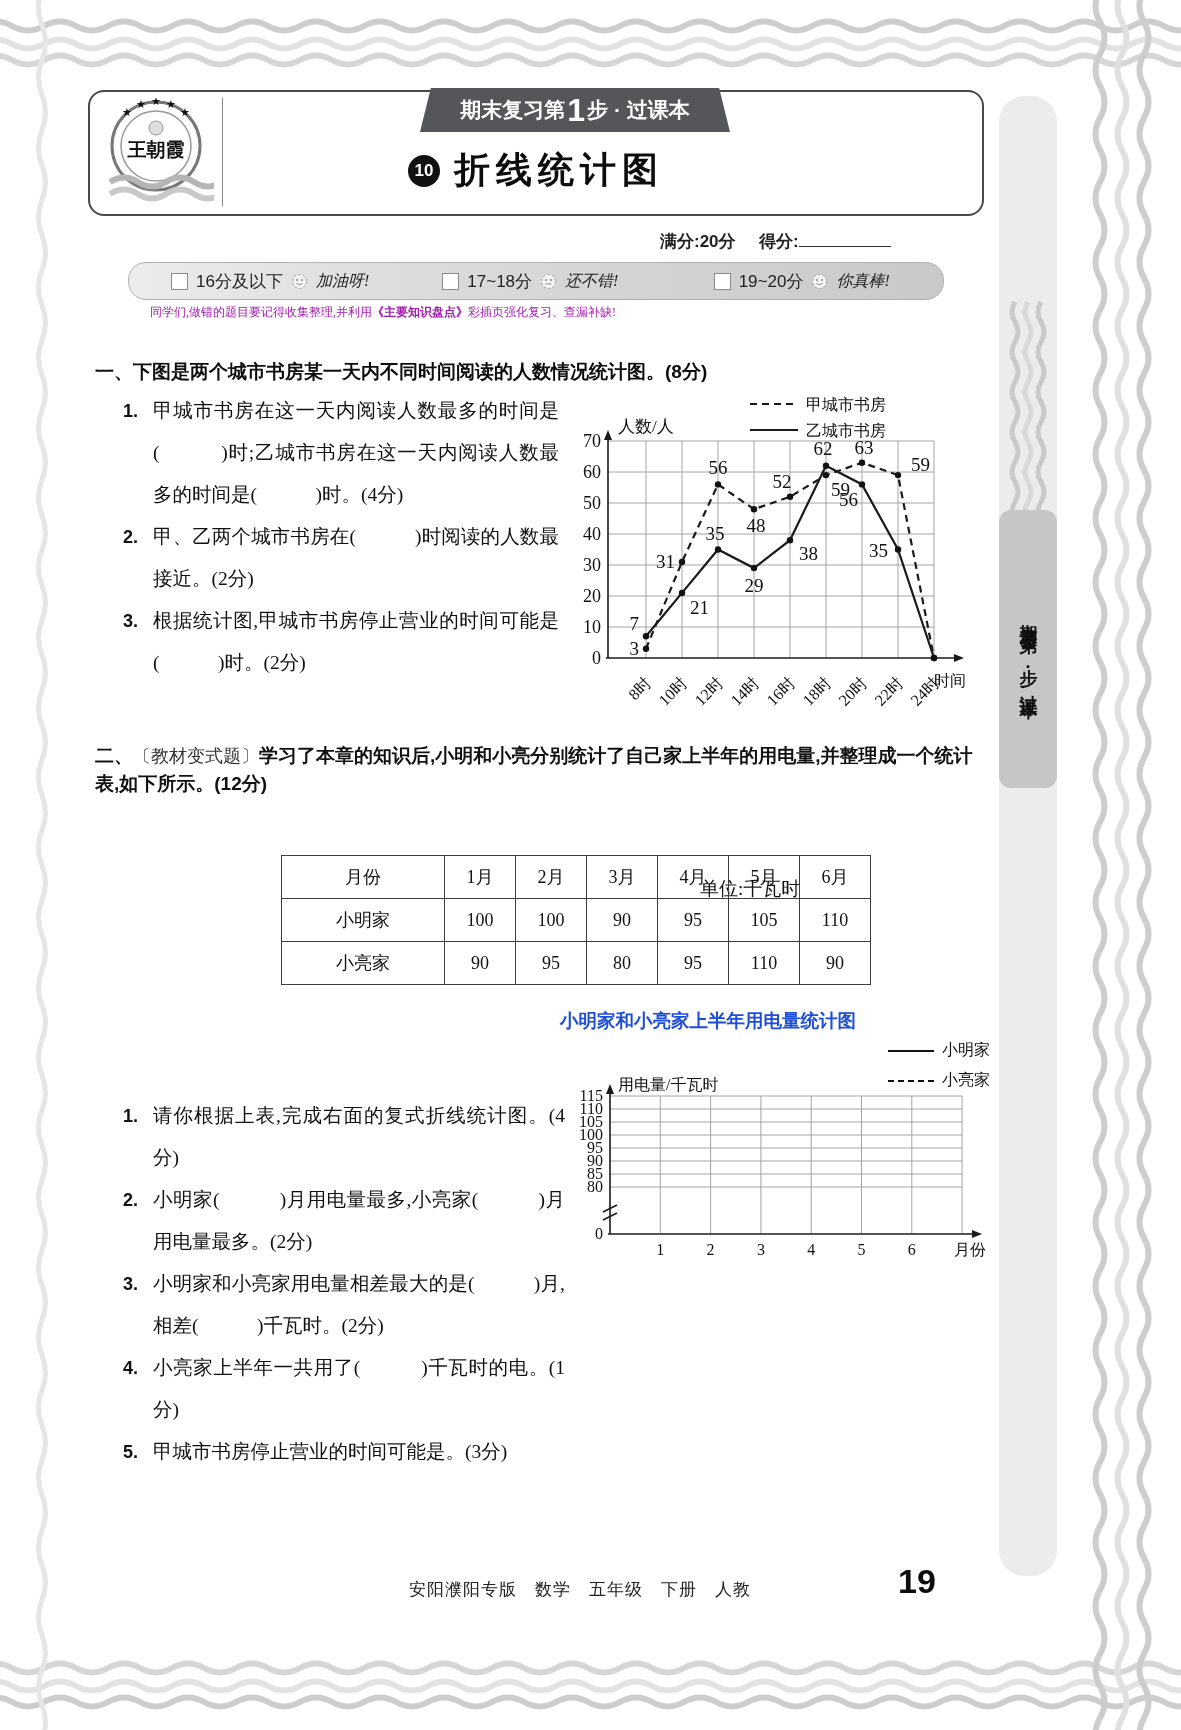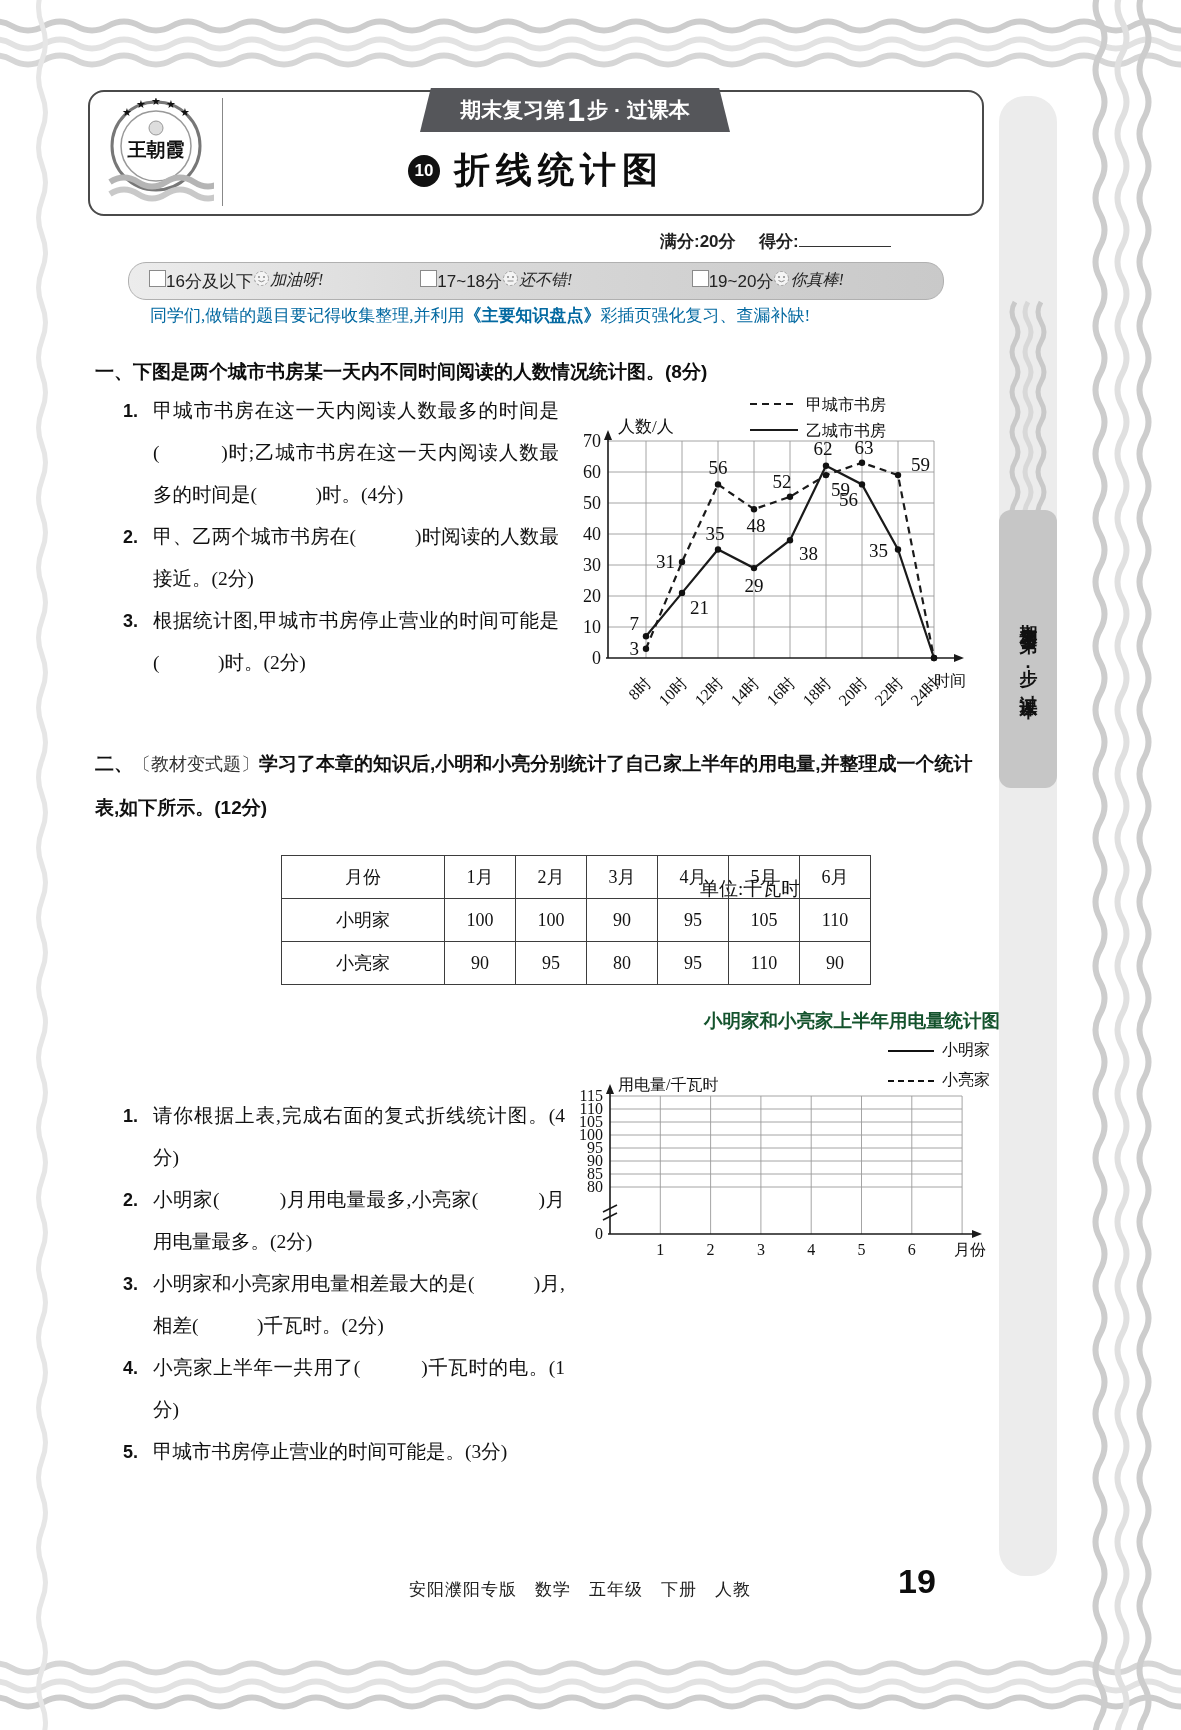--- a/index.html
+++ b/index.html
@@ -23,46 +23,46 @@
   #lesson-title{font-family:"Liberation Sans",sans-serif;font-weight:bold;font-size:36px;letter-spacing:6px;color:#0d0d0d;}
 
   
   #score-line{left:660px;top:230px;width:244px;font-family:"Liberation Sans",sans-serif;font-size:17px;font-weight:bold;color:#222;}
   #score-blank{display:inline-block;width:92px;border-bottom:1.5px solid #333;height:16px;vertical-align:baseline;}
 
   
   #score-band{left:128px;top:262px;width:814px;height:36px;border:1px solid #b0b0b0;border-radius:18px;
               background:linear-gradient(90deg,#ececec,#dcdcdc 34%,#d2d2d2 67%,#c9c9c9);
               display:flex;align-items:center;}
-  .band-seg{flex:1;display:flex;align-items:flex-start;gap:0;padding-left:20px;}
+  .band-seg{flex:1;display:flex;align-items:center;gap:8px;padding-left:42px;}
   .band-seg .checkbox{width:15px;height:15px;background:#fff;border:1.5px solid #8a8a8a;display:inline-block;}
   .band-range{font-family:"Liberation Sans",sans-serif;font-size:17px;color:#222;}
   .band-praise{font-style:italic;font-size:16px;color:#222;}
 
-  #note-line{left:150px;top:304px;width:800px;font-size:17px;color:#0369a1;}
+  #note-line{left:150px;top:304px;width:800px;font-size:12px;color:#a21caf;}
   #note-line b{font-family:"Liberation Sans",sans-serif;}
 
   
   .stem{font-family:"Liberation Sans",sans-serif;font-weight:bold;font-size:19px;color:#0d0d0d;line-height:40px;}
   #sec1-stem{left:95px;top:352px;width:880px;}
   .items{display:flex;flex-direction:column;}
   .item{display:flex;}
   .item .no{font-family:"Liberation Sans",sans-serif;font-weight:bold;font-size:18px;width:30px;flex:none;line-height:42px;}
   .item .txt{font-size:19.5px;line-height:42px;text-align:justify;}
   #sec1-items{left:123px;top:390px;width:436px;}
   #sec2-head{left:95px;top:742px;width:880px;position:absolute;}
-  #sec2-head .lead{font-family:"Liberation Sans",sans-serif;font-weight:bold;font-size:19px;line-height:44px;}
+  #sec2-head .lead{font-family:"Liberation Sans",sans-serif;font-weight:bold;font-size:19px;line-height:28px;}
   #sec2-head .tag{font-family:"Liberation Serif",serif;font-weight:normal;font-size:18px;color:#333;}
   #sec2-items{left:123px;top:1095px;width:442px;}
 
   
   #chart1-block{left:562px;top:390px;width:424px;height:345px;}
   #chart2-block{left:560px;top:1008px;width:440px;height:300px;}
-  #chart2-title{position:absolute;left:0;top:0;width:100%;text-align:right;
-                font-family:"Liberation Sans",sans-serif;font-weight:bold;font-size:18.5px;color:#14532d;}
+  #chart2-title{position:absolute;left:0;top:0;width:100%;text-align:left;
+                font-family:"Liberation Sans",sans-serif;font-weight:bold;font-size:18.5px;color:#1d4ed8;}
   .legend{position:absolute;display:flex;flex-direction:column;gap:9px;}
   #chart2-legend{right:10px;top:32px;}
   .legend-row{display:flex;align-items:center;gap:8px;justify-content:flex-start;}
   .line-sample{width:46px;height:0;display:inline-block;}
   .line-sample.solid{border-top:2.5px solid #111;}
   .line-sample.dashed{border-top:2.5px dashed #111;}
   .legend-label{font-size:16px;}
   svg text{font-family:"Liberation Serif",serif;fill:#111;}
   .grid{stroke:#9a9a9a;stroke-width:0.9;}
   .axis{stroke:#1a1a1a;stroke-width:1.6;}

